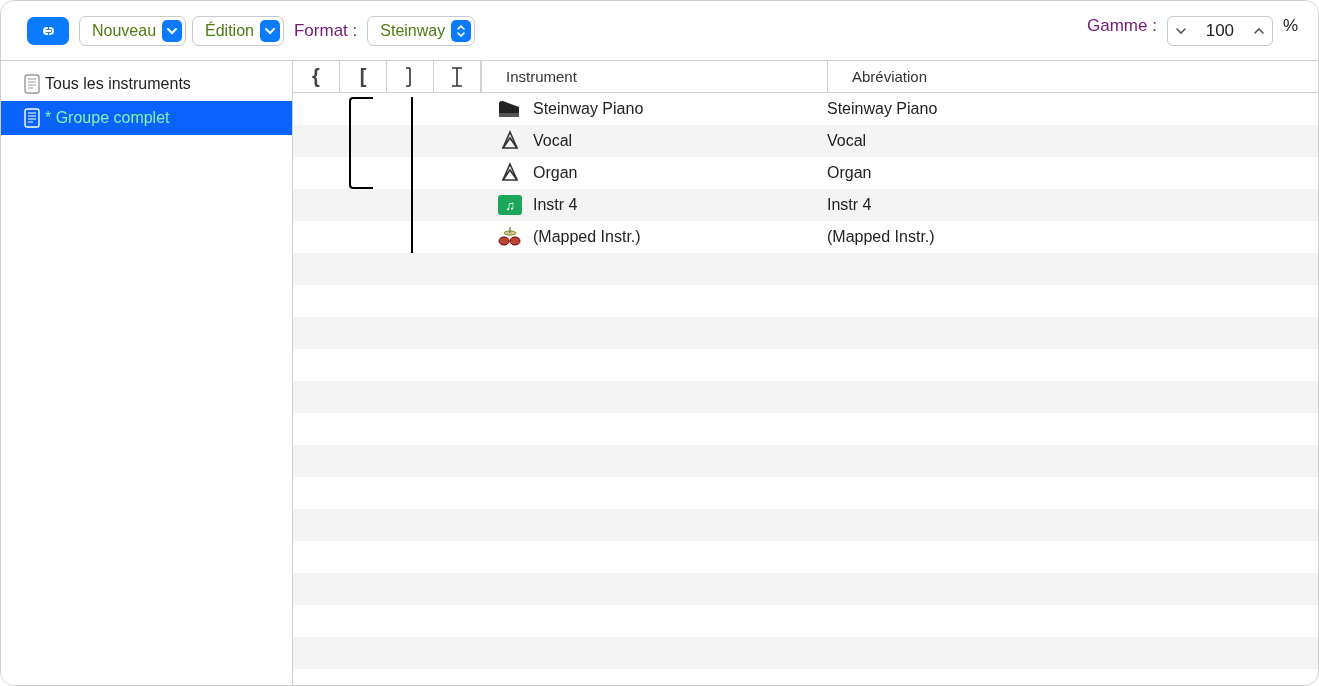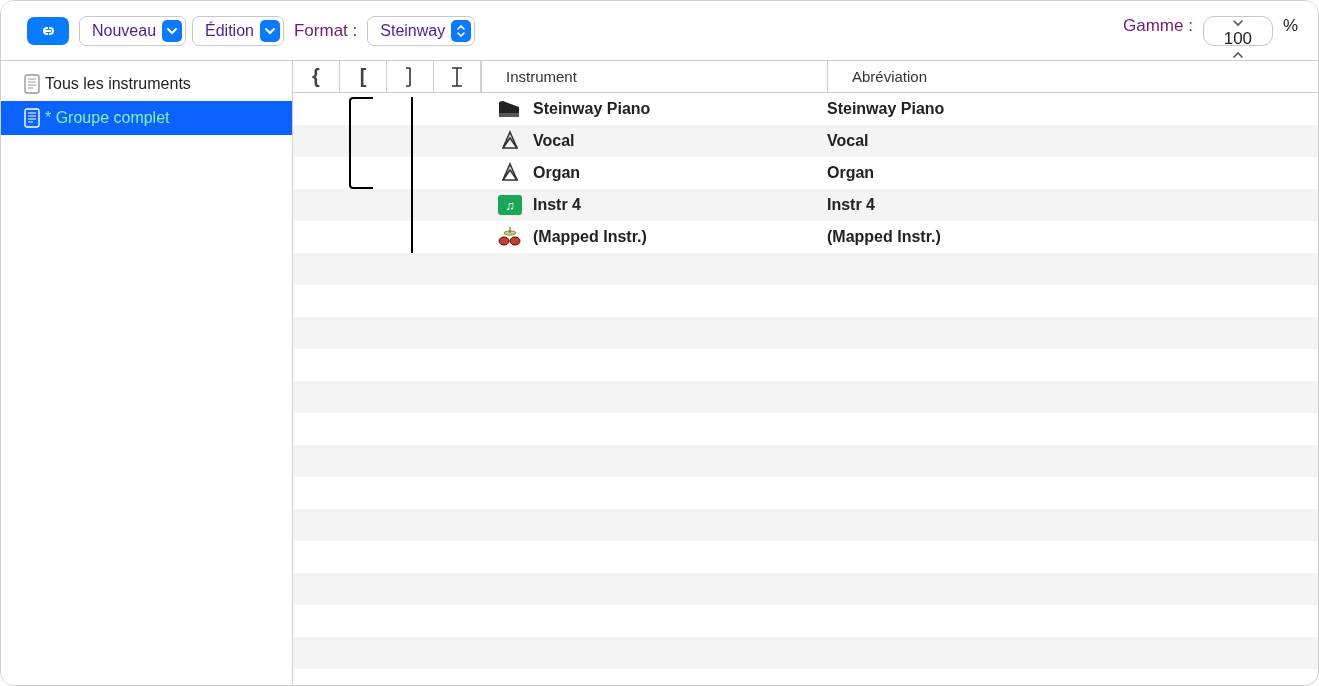--- a/index.html
+++ b/index.html
@@ -40,44 +40,43 @@
   .pill {
     display: inline-flex;
     align-items: center;
     height: 30px;
     border: 1px solid #c8c8cd;
     border-radius: 7px;
     background: #fff;
     padding: 0 3px 0 12px;
     gap: 6px;
     font-size: 16px;
-    color: #4c1d95;
+    color: #4d7c0f;
   }
   .pill .arrow-box {
     width: 20px; height: 22px;
     border-radius: 5px;
     background: #0a7bff;
     display: flex; align-items: center; justify-content: center;
     color: #fff;
   }
   .toolbar-label {
     font-size: 17px;
     color: #701a75;
     margin: 0 4px;
   }
   .spacer { flex: 1; }
   .gamme-group { display: flex; align-items: flex-start; gap: 6px; }
   .spinner {
     display: inline-flex; align-items: center;
     height: 30px;
     border: 1px solid #c8c8cd;
-    border-radius: 11px;
+    border-radius: 6px;
     background: #fff;
     padding: 0 4px;
-    flex-direction: column;
   }
   .spinner .val {
     width: 60px;
     text-align: center;
     font-size: 17px;
   }
   .spinner .arrw {
     width: 18px; height: 26px;
     display: flex; align-items: center; justify-content: center;
     color: #555;
@@ -161,21 +160,20 @@
   }
   .stripe.alt { background: #f4f4f4; }
 
   .rows-layer {
     position: absolute; inset: 0; z-index: 2;
   }
   .row {
     display: flex;
     align-items: center;
     height: 32px;
-    font-weight: bold;
   }
   .cell-brackets { width: 188px; }
   .cell-ins {
     width: 346px;
     display: flex; align-items: center; gap: 10px;
     padding-left: 16px;
     font-size: 16px;
   }
   .cell-nom { width: 236px; font-size: 16px; }
   .cell-abr { flex: 1; font-size: 16px; }

